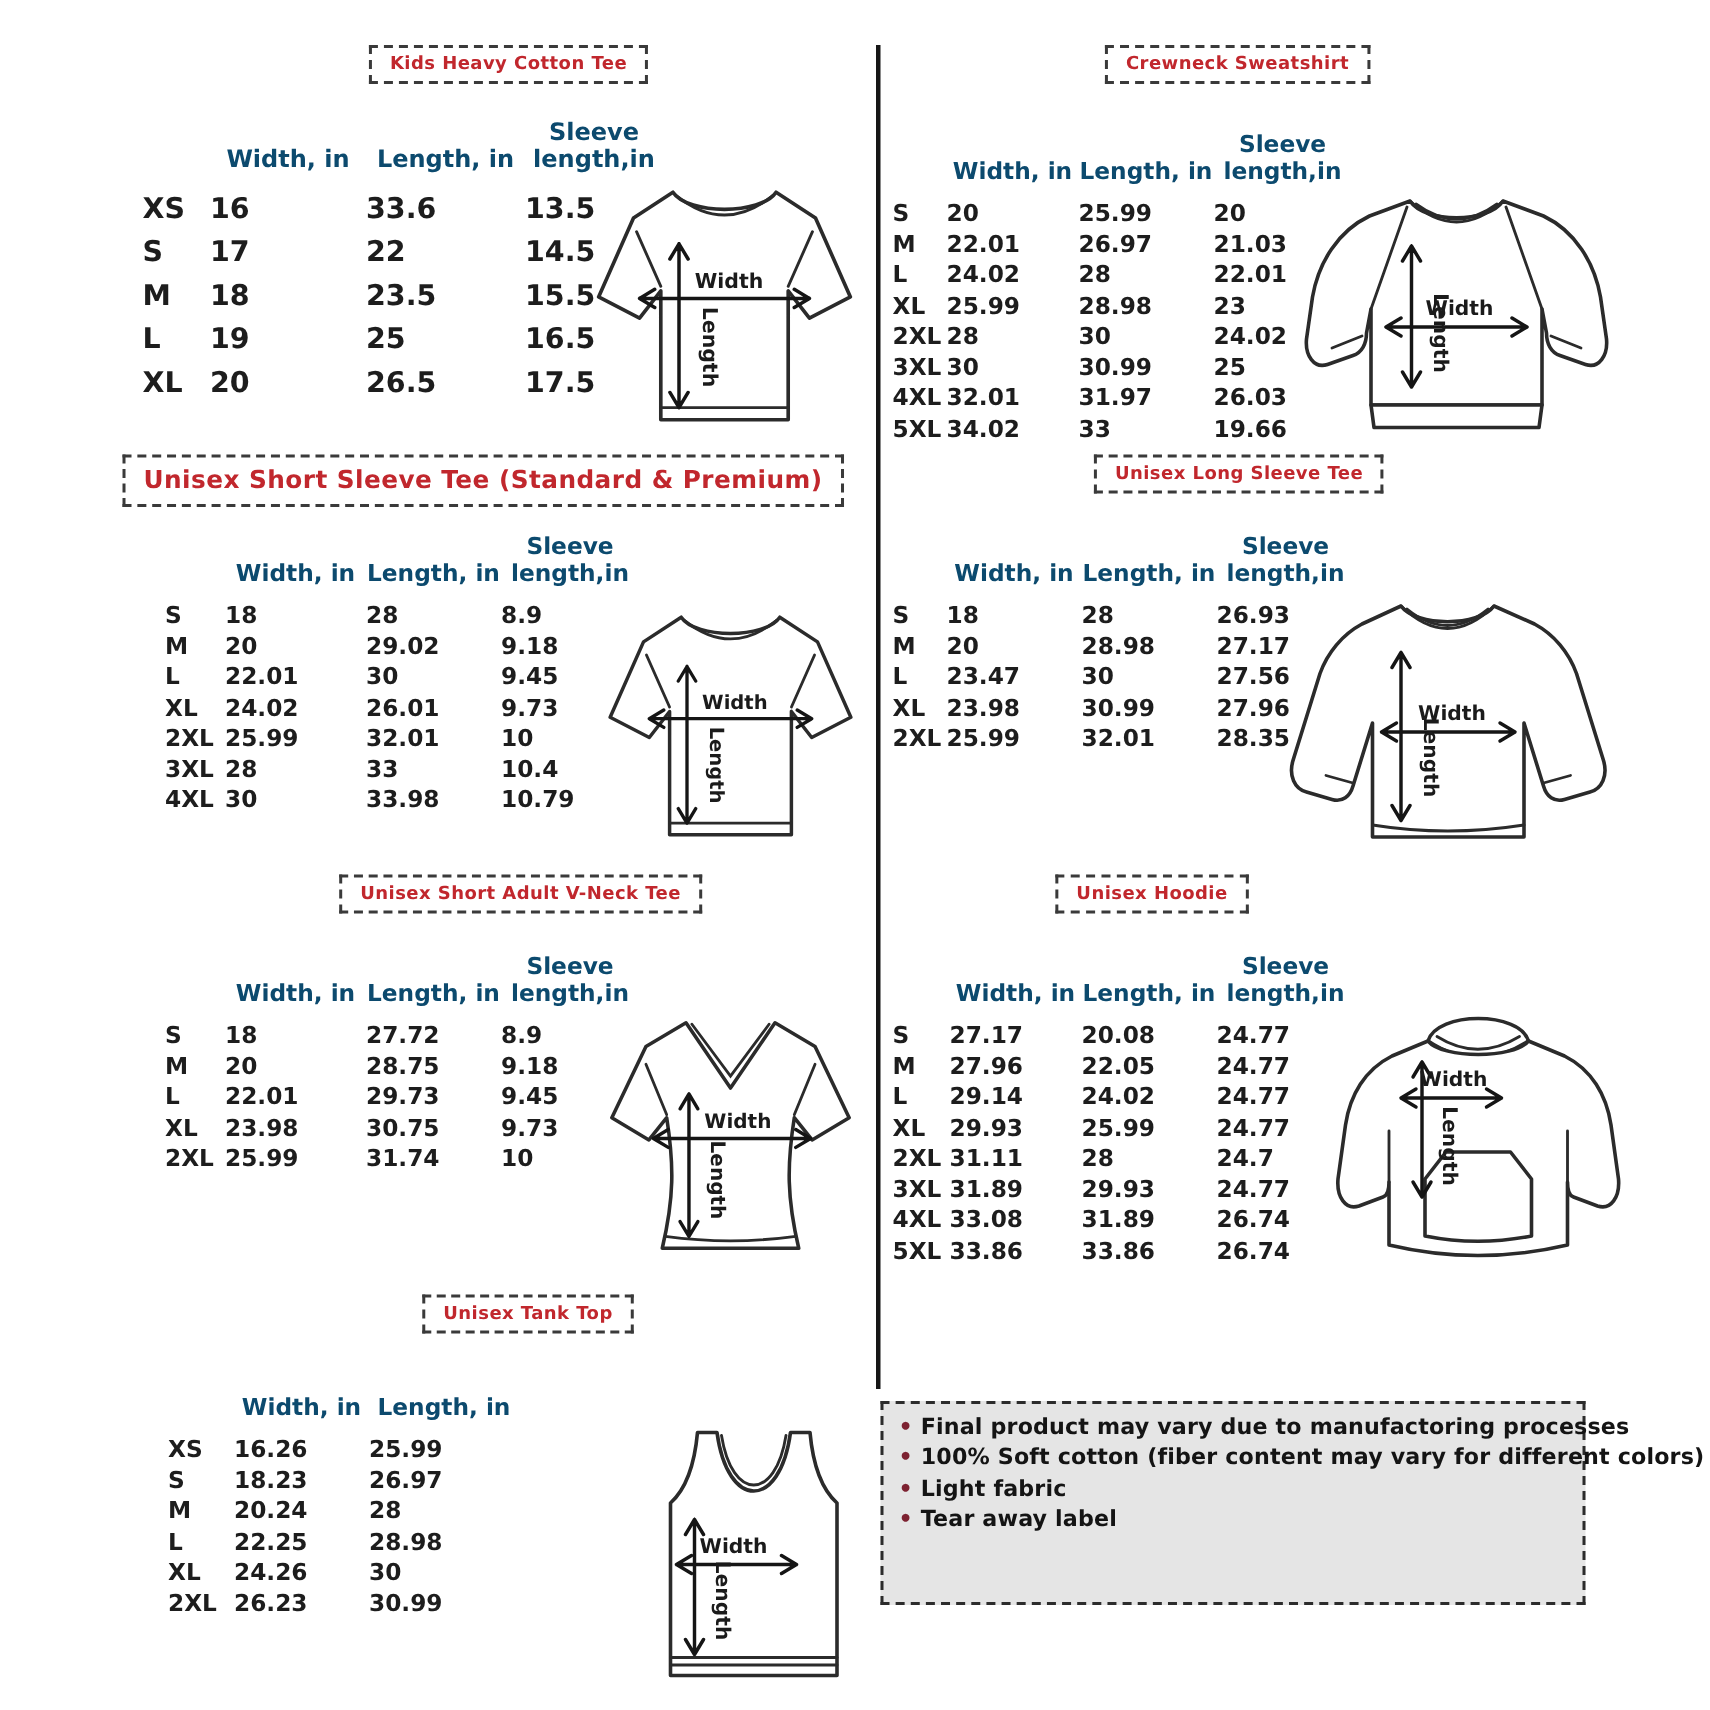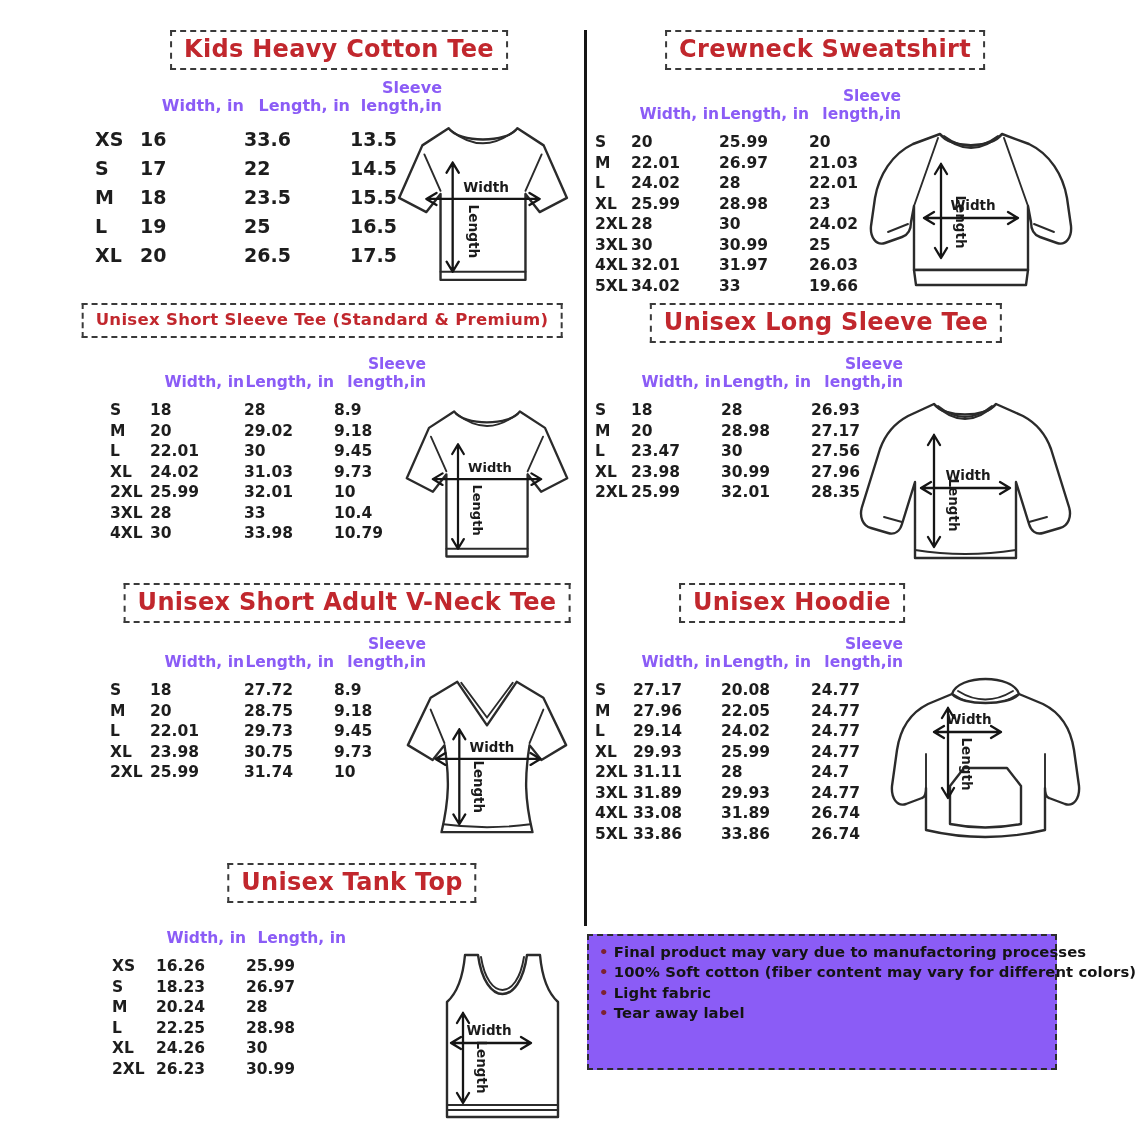--- a/index.html
+++ b/index.html
@@ -11,43 +11,43 @@
   }
   .divider {
     position:absolute; left:584px; top:30px; width:3px; height:896px;
     background:#161616;
   }
   .title-box {
     position:absolute; transform:translateX(-50%);
     display:inline-block; white-space:nowrap;
     border:2px dashed #3a3a3a; background:#ffffff;
     padding:3px 12px 5px 12px;
-    color:#c1272d; font-weight:bold; font-size:24px; letter-spacing:0.3px;
+    color:#c1272d; font-weight:bold; font-size:12px; letter-spacing:0.3px;
   }
   .title-box.small { font-size:16.5px; padding-top:5px; padding-bottom:7px; }
   .size-table { position:absolute; border-collapse:collapse; table-layout:fixed; }
   .size-table th {
-    color:#8b5cf6; font-size:15.5px; font-weight:700; text-align:right;
+    color:#0c4a6e; font-size:15.5px; font-weight:700; text-align:center;
     vertical-align:bottom; padding:0 0 9px 0; height:50px; line-height:1.12;
   }
   .size-table td {
     font-weight:700; color:#1d1d1d; font-size:15.5px;
     height:20.5px; padding:0; vertical-align:middle; white-space:nowrap;
   }
   .size-table td.size { font-weight:700; }
   .size-table.rows-lg td { height:29px; font-size:19px; }
   .size-table.rows-lg th { font-size:16px; }
   .garment { position:absolute; }
   .g-outline { fill:#ffffff; stroke:#2b2b2b; stroke-width:2.4; stroke-linejoin:round; }
   .g-line { fill:none; stroke:#2b2b2b; stroke-width:1.9; stroke-linecap:round; }
   .g-arrow { fill:none; stroke:#151515; stroke-width:2.3; stroke-linecap:round; stroke-linejoin:round; }
   .g-label { font-family:"DejaVu Sans",sans-serif; font-size:13.5px; font-weight:700; fill:#1b1b1b; }
   .notes-box {
     position:absolute; left:587px; top:934px; width:470px; min-height:136px;
-    border:2px dashed #2c2c2c; background:#8b5cf6; padding:6px 12px 8px 10px;
+    border:2px dashed #2c2c2c; background:#e5e5e5; padding:6px 12px 8px 10px;
   }
   .note {
     font-size:14.8px; font-weight:600; color:#141414; line-height:20.4px;
     letter-spacing:0.1px; white-space:nowrap;
   }
   .note::before { content:"• "; color:#7d2231; font-weight:bold; }
 </style>
 </head>
 <body>
 
@@ -227,21 +227,21 @@
       </tr>
       <tr>
         <td class="size">L</td>
         <td class="val">22.01</td>
         <td class="val">30</td>
         <td class="val">9.45</td>
       </tr>
       <tr>
         <td class="size">XL</td>
         <td class="val">24.02</td>
-        <td class="val">31.03</td>
+        <td class="val">26.01</td>
         <td class="val">9.73</td>
       </tr>
       <tr>
         <td class="size">2XL</td>
         <td class="val">25.99</td>
         <td class="val">32.01</td>
         <td class="val">10</td>
       </tr>
       <tr>
         <td class="size">3XL</td>
@@ -385,21 +385,21 @@
   <path class="g-line" d="M64,15 L90,50 L116,15"></path>
   <path class="g-line" d="M47,76 L33,42"></path>
   <path class="g-line" d="M133,76 L147,42"></path>
   <path class="g-line" d="M46,158 Q90,164 134,158"></path>
   <path class="g-arrow" d="M38,92 H144 M38,92 l10,-6 M38,92 l10,6 M144,92 l-10,-6 M144,92 l-10,6"></path>
   <path class="g-arrow" d="M62,62 V158 M62,62 l-6,10 M62,62 l6,10 M62,158 l-6,-10 M62,158 l6,-10"></path>
   <text class="g-label" x="95" y="85" text-anchor="middle">Width</text>
   <text class="g-label" x="77" y="120" text-anchor="middle" transform="rotate(90 77 120)">Length</text>
 </svg>
 
-<div class="title-box" style="left:792px; top:583px">Unisex Hoodie</div>
+<div class="title-box" style="left:768px; top:583px">Unisex Hoodie</div>
 <table class="size-table" style="left:595px; top:630px">
     <colgroup>
       <col style="width: 38px;">
       <col style="width: 88px;">
       <col style="width: 90px;">
       <col style="width: 92px;">
     </colgroup>
     <thead>
       <tr>
         <th></th>

